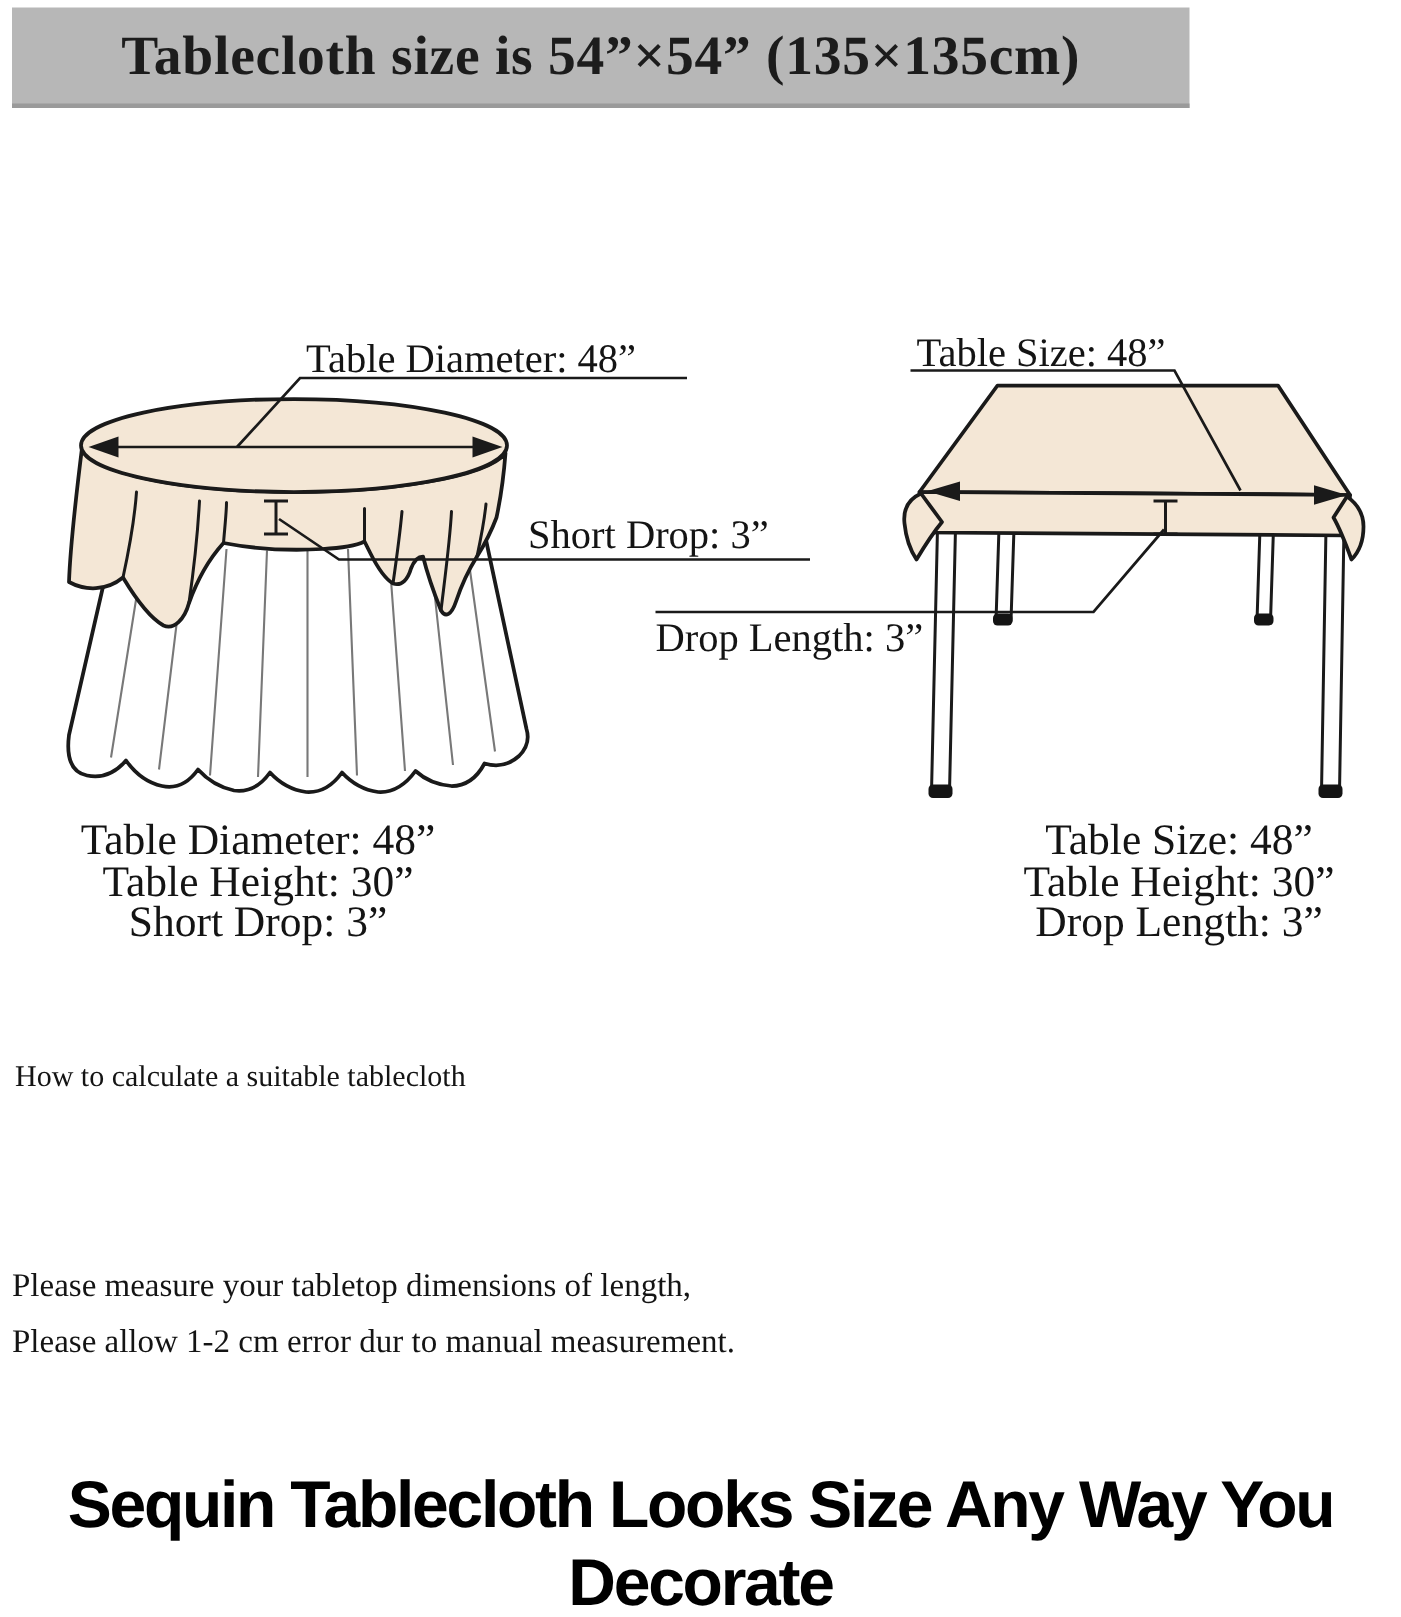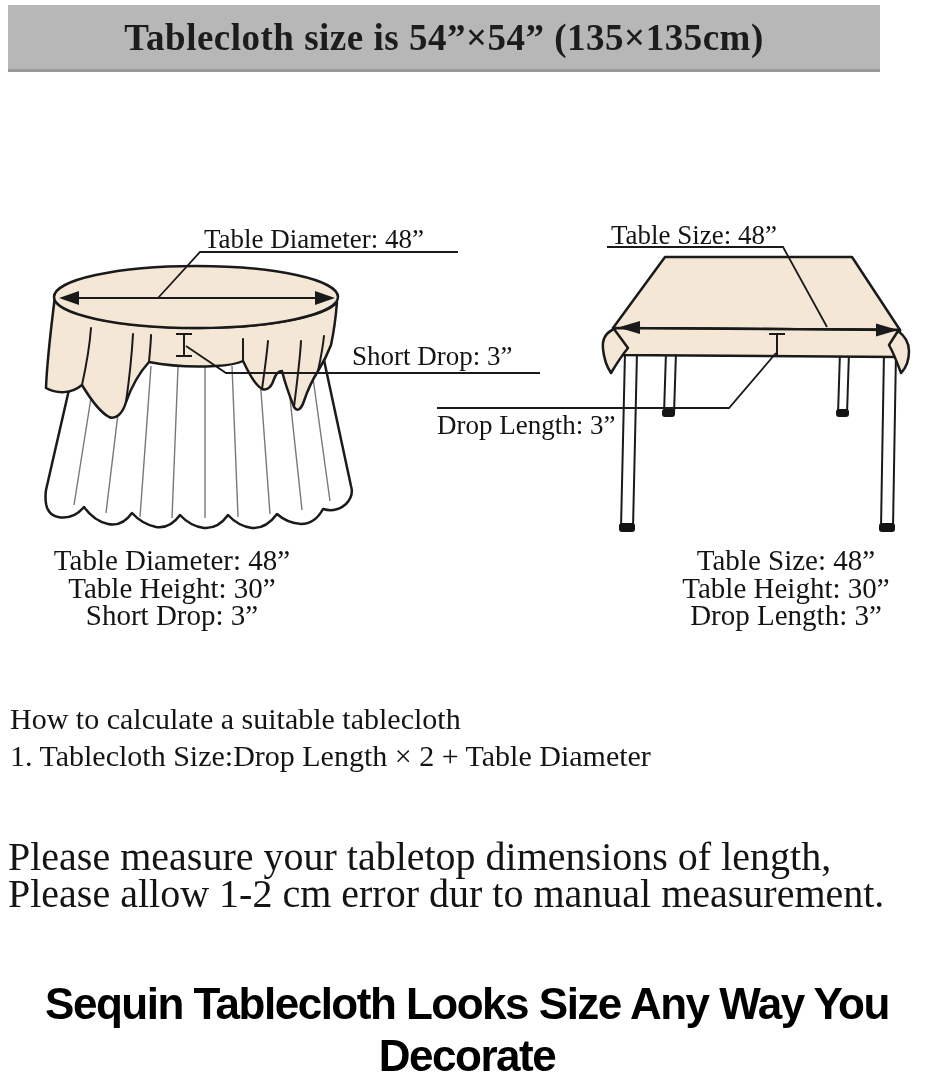--- a/index.html
+++ b/index.html
@@ -1,19 +1,19 @@
 <!DOCTYPE html>
 <html><head>
 <meta charset="utf-8">
 <style>
   html,body{margin:0;padding:0;background:#fff;}
   .page{position:relative;width:934px;height:1078px;background:#ffffff;overflow:hidden;
         font-family:"Liberation Serif",serif;color:#161616;}
   
-  .banner{position:absolute;left:8px;top:5px;width:872px;height:64px;background:#b7b7b7;
+  .banner{position:absolute;left:8px;top:5px;width:785px;height:64px;background:#b7b7b7;
           border-bottom:3px solid #9a9a9a;display:flex;align-items:center;justify-content:center;}
   .banner h1{margin:0;font-size:37px;font-weight:bold;color:#1c1c1c;letter-spacing:.5px;}
   
   .diagram-area{position:absolute;left:0;top:0;width:850px;height:660px;}
   .diagram-svg{position:absolute;left:0;top:0;}
   .shape{stroke:#1a1a1a;stroke-width:2.5;stroke-linejoin:round;stroke-linecap:round;}
   .thin{stroke:#1a1a1a;stroke-width:1.8;fill:none;}
   .pleat{stroke:#787878;stroke-width:1.4;fill:none;}
   .fold{stroke:#1a1a1a;stroke-width:2;fill:none;stroke-linecap:round;}
   .ibeam{stroke:#1a1a1a;stroke-width:2;fill:none;}
@@ -21,22 +21,22 @@
   .leg{fill:#ffffff;stroke:#1a1a1a;stroke-width:2;stroke-linejoin:round;}
   .foot{fill:#141414;}
   
   .dlabel{position:absolute;font-size:27px;white-space:nowrap;color:#141414;}
   
   .stats{position:absolute;top:547px;width:316px;text-align:center;font-size:29px;line-height:27.5px;color:#141414;}
   .stats div{white-space:nowrap;}
   .stats-left{left:14px;}
   .stats-right{left:628px;}
   
-  .howto{position:absolute;left:10px;top:700px;font-size:30px;line-height:37px;color:#141414;}
-  .notes{position:absolute;left:8px;top:838px;font-size:40px;line-height:37px;color:#141414;}
+  .howto{position:absolute;left:10px;top:700px;font-size:20px;line-height:37px;color:#141414;}
+  .notes{position:absolute;left:8px;top:838px;font-size:22px;line-height:37px;color:#141414;}
   
   .headline{position:absolute;left:0;top:978px;width:934px;text-align:center;
             font-family:"Liberation Sans",sans-serif;font-weight:bold;font-size:44px;
             line-height:52px;letter-spacing:-1.5px;color:#000;}
 </style>
 </head>
 <body>
 
 <div class="page">
 
@@ -109,21 +109,20 @@
     </div>
     <div class="stats stats-right">
       <div>Table Size: 48”</div>
       <div>Table Height: 30”</div>
       <div>Drop Length: 3”</div>
     </div>
   </div>
 
   <section class="howto">
     <div>How to calculate a suitable tablecloth</div>
-    <div>1. Tablecloth Size:Drop Length × 2 + Table Diameter</div>
   </section>
 
   <section class="notes">
     <div>Please measure your tabletop dimensions of length,</div>
     <div>Please allow 1-2 cm error dur to manual measurement.</div>
   </section>
 
   <footer class="headline">
     <div>Sequin Tablecloth Looks Size Any Way You</div>
     <div>Decorate</div>

